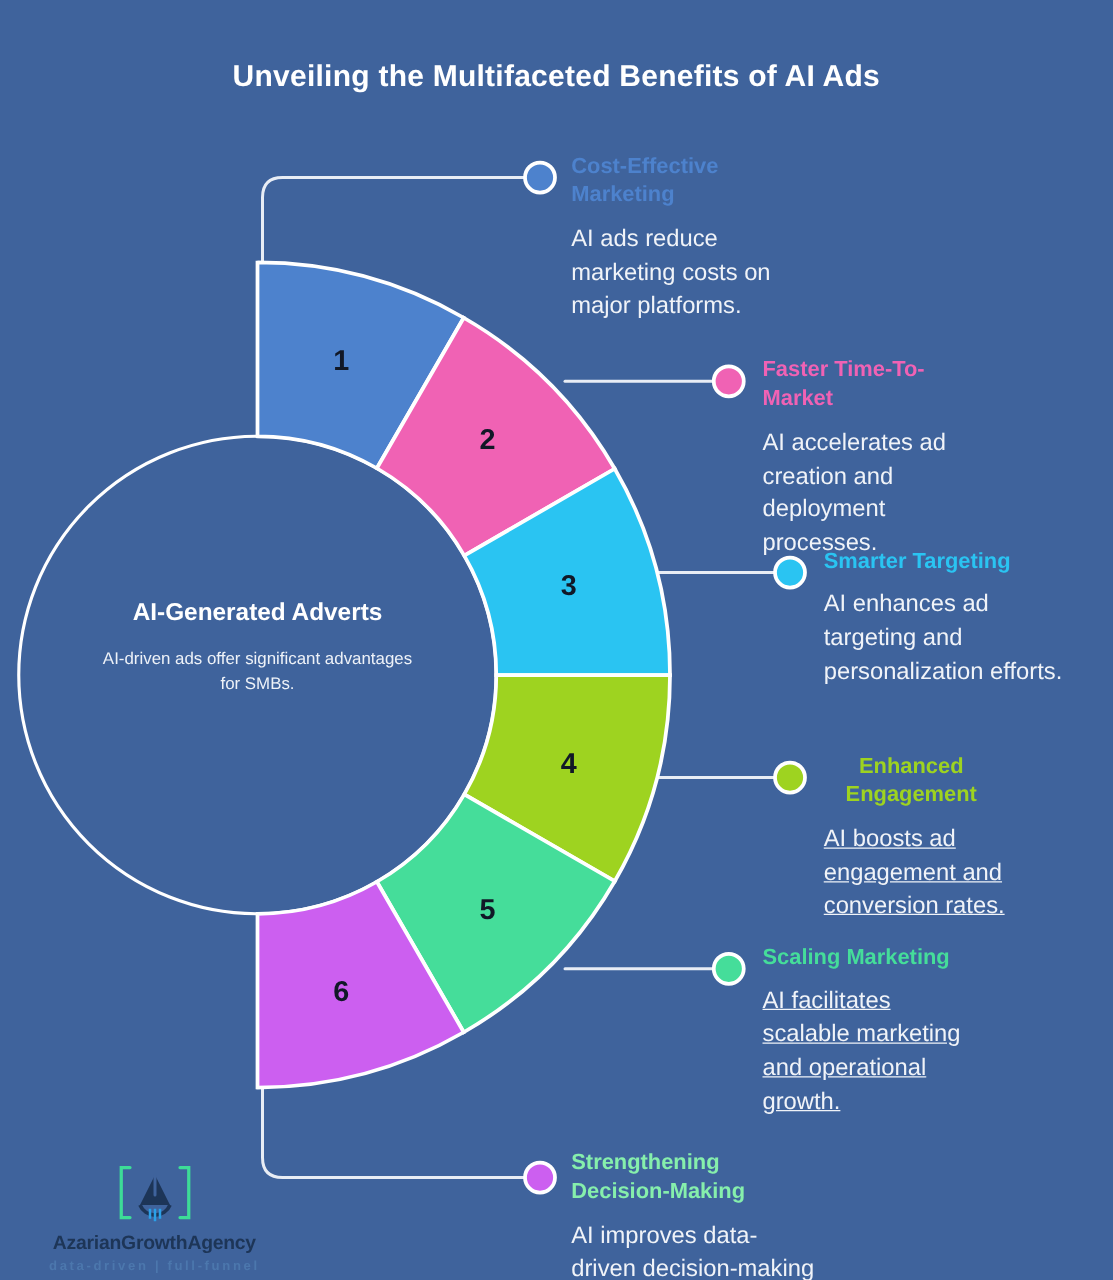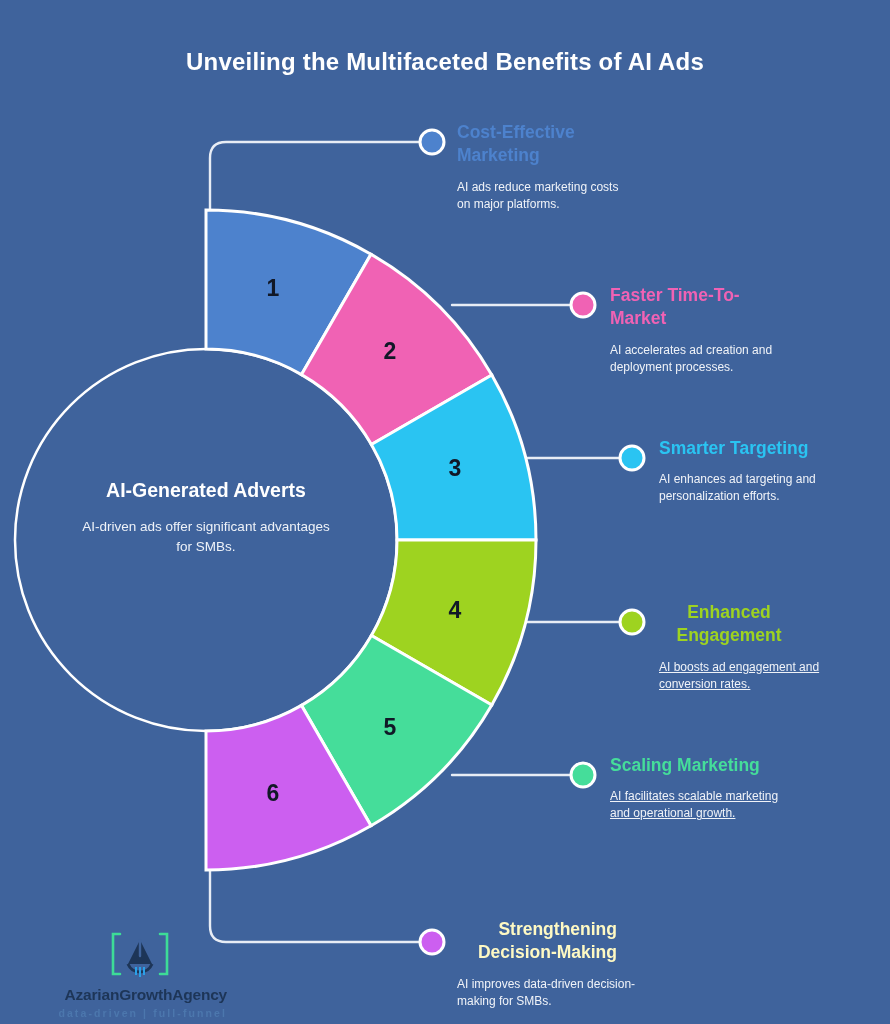--- a/index.html
+++ b/index.html
@@ -27,24 +27,24 @@
   }
   #center-title{font-size:19.5px;font-weight:bold;line-height:1.28;}
   #center-desc{
     margin-top:14px;font-size:13.5px;line-height:1.45;color:#eef2f8;font-weight:normal;
   }
   .callout{position:absolute;}
   .callout-title{
     font-size:17.5px;font-weight:bold;line-height:1.33;margin:0;
   }
   .callout-desc{
-    font-size:12px;line-height:1.42;color:#f0f3f8;margin-top:11px;font-weight:normal;
+    font-size:19px;line-height:1.42;color:#f0f3f8;margin-top:11px;font-weight:normal;
   }
   
-  #logo{position:absolute;left:52px;top:928px;width:175px;text-align:right;}
+  #logo{position:absolute;left:36px;top:928px;width:175px;text-align:center;}
   #logo-mark{width:60px;height:52px;margin:0 auto;display:block;}
   #logo-name{
     margin-top:6px;font-size:15.5px;font-weight:bold;color:#1d3557;letter-spacing:-.2px;
   }
   #logo-tag{
     margin-top:3px;font-size:10.5px;color:#4c77ad;letter-spacing:2.1px;font-weight:bold;
   }
 </style>
 </head>
 <body>
@@ -112,21 +112,21 @@
     <div class="callout-title" style="color:#9ed320;width:140px;text-align:center;">Enhanced Engagement</div>
     <div class="callout-desc" style="width:205px;text-decoration:underline;">AI boosts ad engagement and conversion rates.</div>
   </div>
 
   <div class="callout" style="left:610px;top:754px;width:215px;">
     <div class="callout-title" style="color:#45dd9a;">Scaling Marketing</div>
     <div class="callout-desc" style="width:170px;text-decoration:underline;">AI facilitates scalable marketing and operational growth.</div>
   </div>
 
   <div class="callout" style="left:457px;top:918px;width:215px;">
-    <div class="callout-title" style="color:#fef9c3;width:160px;text-align:right;">Strengthening Decision-Making</div>
+    <div class="callout-title" style="color:#86efac;width:160px;">Strengthening Decision-Making</div>
     <div class="callout-desc" style="width:195px;">AI improves data-driven decision-making for SMBs.</div>
   </div>
 
   <div id="logo">
     <svg id="logo-mark" viewBox="0 0 60 52">
       <path d="M10 6 L3 6 L3 46 L10 46" fill="none" stroke="#3ddc97" stroke-width="2.6" stroke-linecap="round"></path>
       <path d="M50 6 L57 6 L57 46 L50 46" fill="none" stroke="#3ddc97" stroke-width="2.6" stroke-linecap="round"></path>
       <path d="M30 12 L42 36 L18 36 Z" fill="#1d3557"></path>
       <path d="M30 12 L30 28" stroke="#3f639c" stroke-width="2.4" stroke-linecap="round"></path>
       <path d="M18 36 A 13 13 0 0 0 42 36" fill="none" stroke="#1d3557" stroke-width="3"></path>

